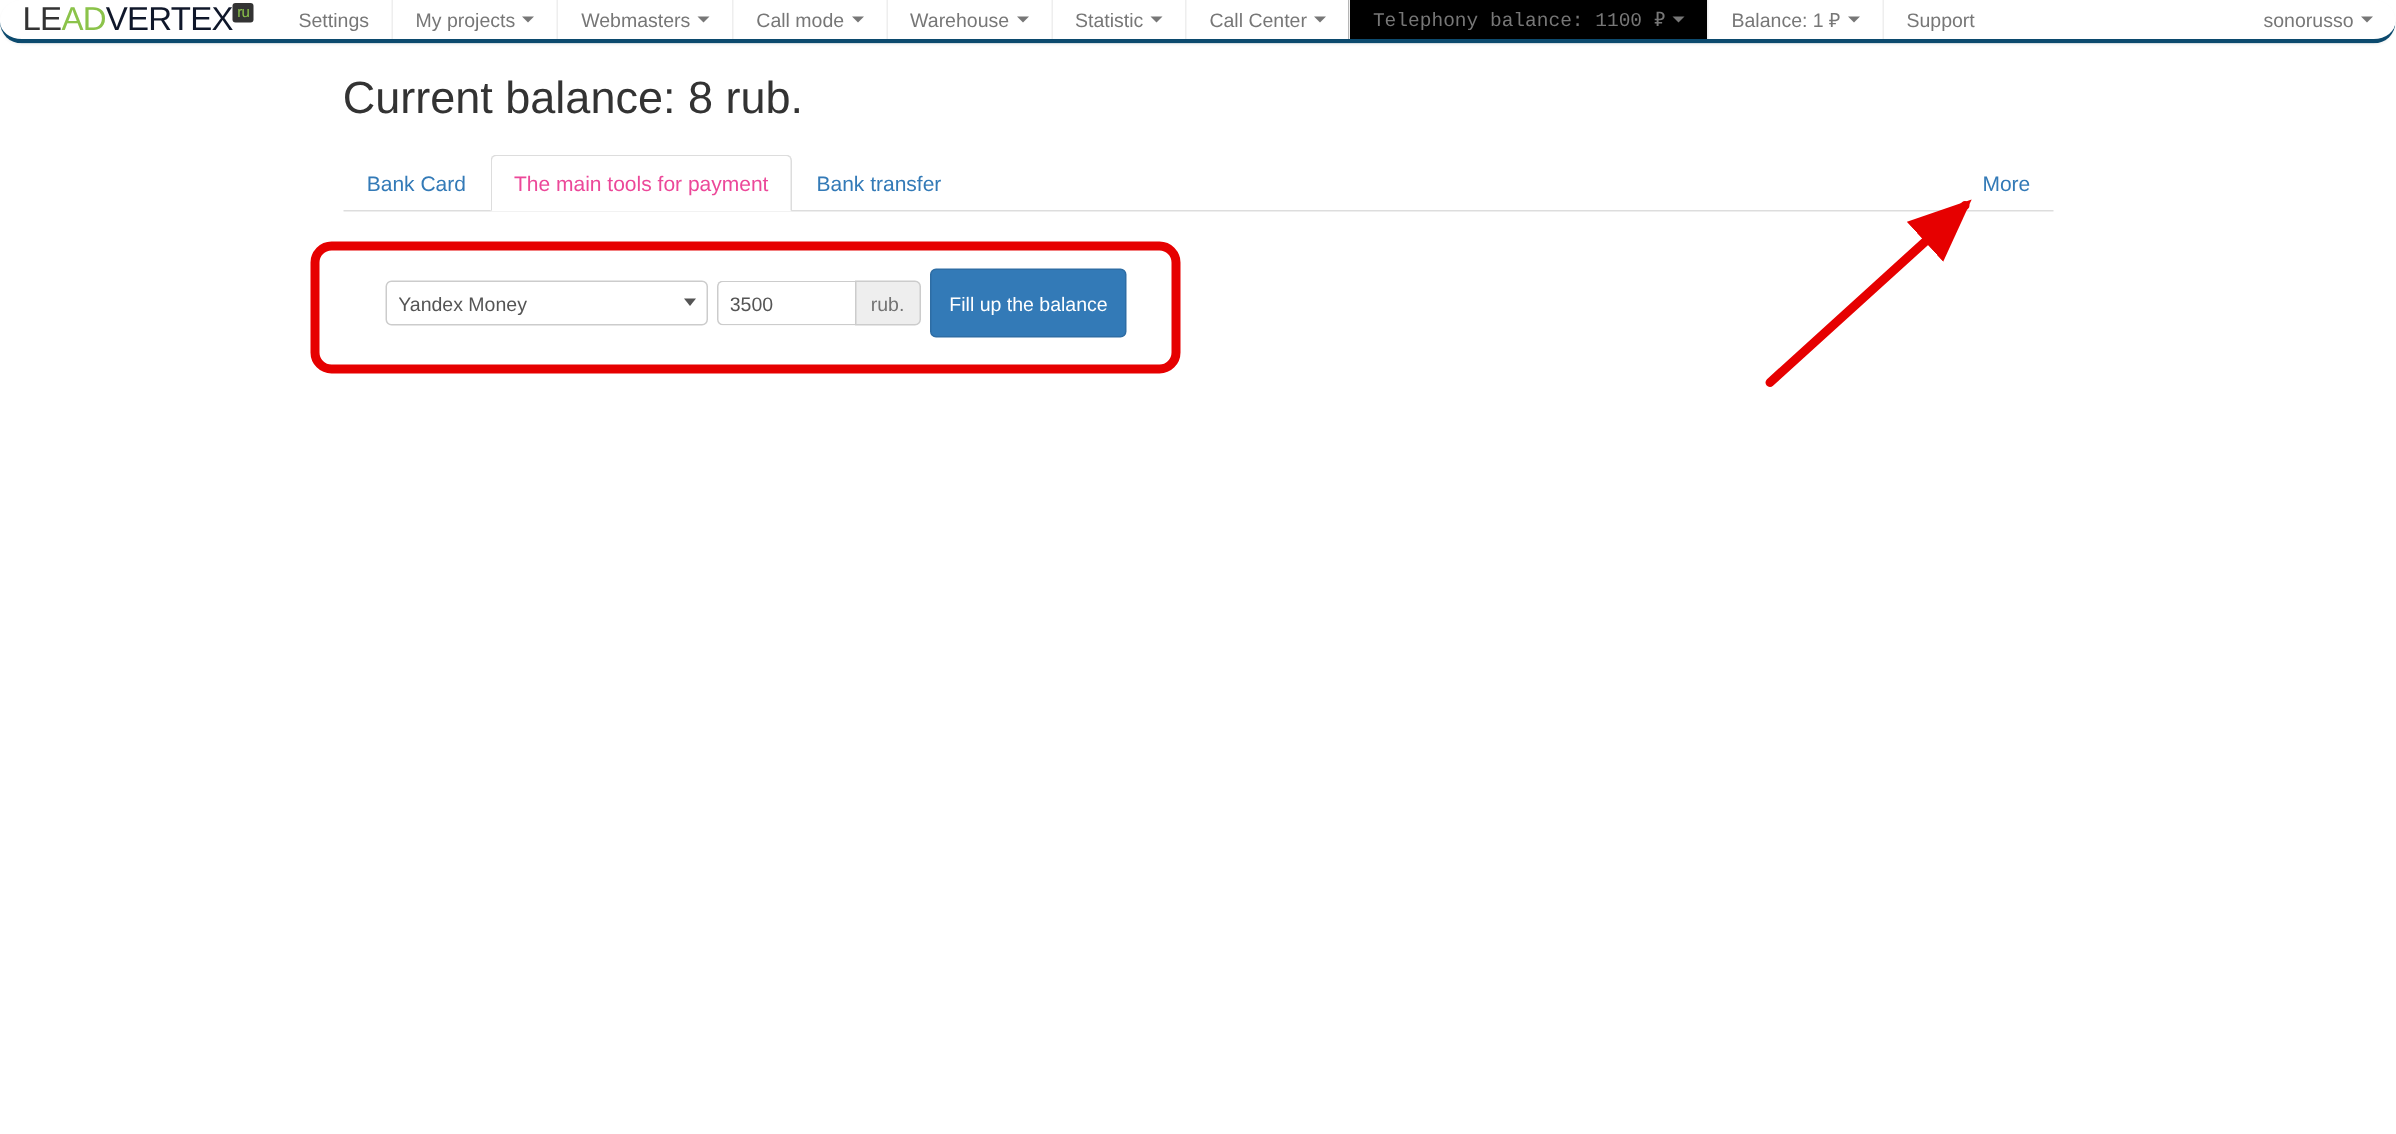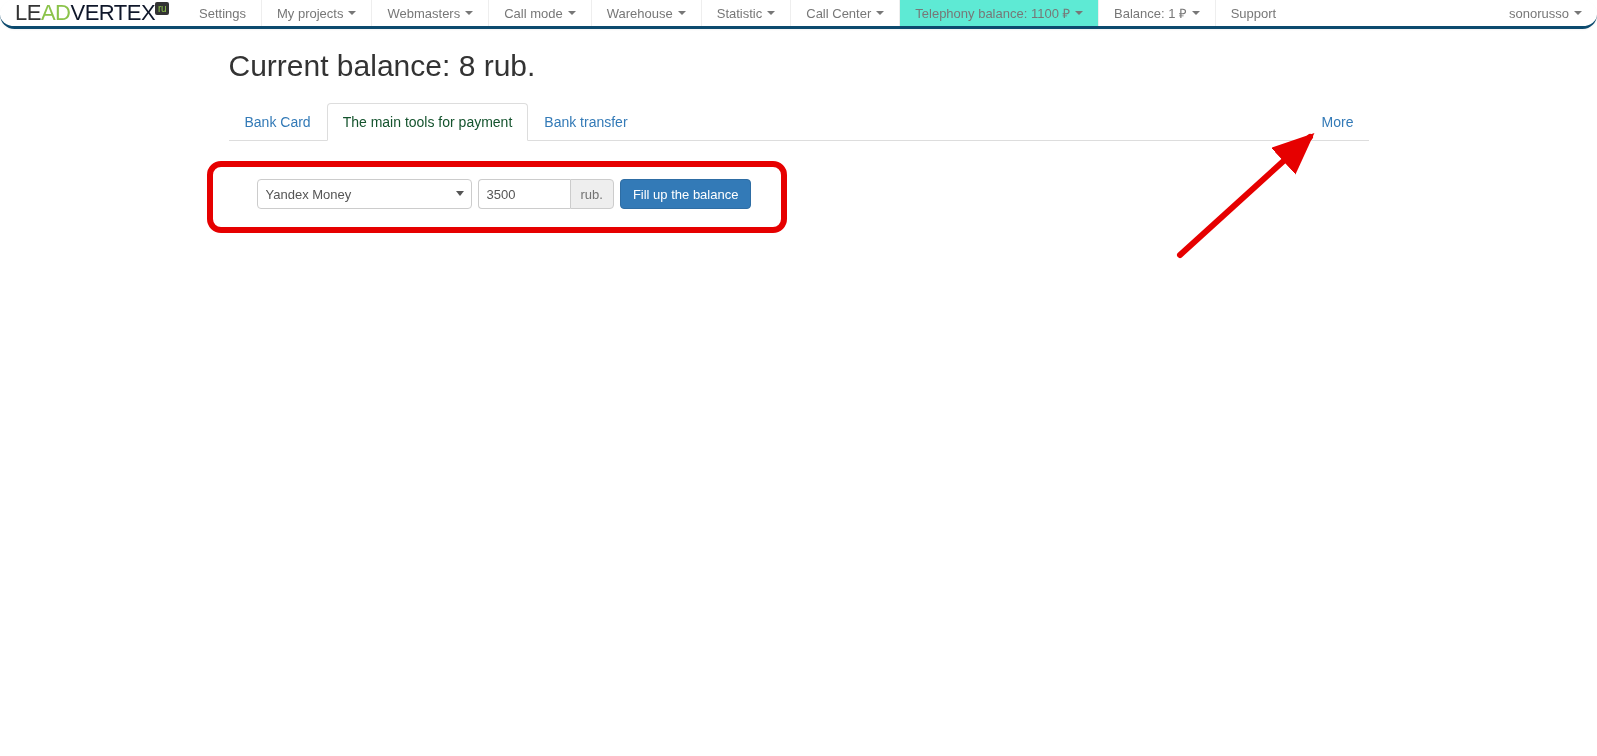--- a/index.html
+++ b/index.html
@@ -51,22 +51,23 @@
     align-items: center;
     padding: 0 15px;
     color: #777;
     font-size: 13px;
     border-left: 1px solid #eee;
     cursor: pointer;
     white-space: nowrap;
   }
   .nav-item:first-child { border-left: none; }
   .nav-item.highlight {
-    background: #5eead4;
+    background: #000000;
     color: #777;
+    font-family: Liberation Mono, monospace;
   }
   .caret {
     display: inline-block;
     width: 0; height: 0;
     margin-left: 5px;
     vertical-align: middle;
     border-top: 4px solid #777;
     border-right: 4px solid transparent;
     border-left: 4px solid transparent;
   }
@@ -100,21 +101,21 @@
   .tab {
     padding: 10px 15px;
     margin-bottom: -1px;
     border: 1px solid transparent;
     border-radius: 4px 4px 0 0;
     cursor: pointer;
     color: #337ab7;
     font-size: 14px;
   }
   .tab.active {
-    color: #14532d;
+    color: #ec4899;
     background: #fff;
     border-color: #ddd #ddd #fff;
   }
   .tabs-spacer { flex: 1; }
   .more-link {
     padding: 10px 15px;
     color: #337ab7;
     font-size: 14px;
     cursor: pointer;
   }
@@ -179,21 +180,21 @@
     align-items: center;
     padding: 0 10px;
     height: 30px;
     background: #eee;
     border: 1px solid #ccc;
     border-radius: 0 4px 4px 0;
     color: #737373;
     font-size: 13px;
   }
   .btn-primary {
-    height: 30px;
+    height: 46px;
     padding: 0 12px;
     background: #337ab7;
     border: 1px solid #2e6da4;
     border-radius: 4px;
     color: #fff;
     font-size: 13px;
     cursor: pointer;
   }
   .arrow-svg {
     position: absolute;

